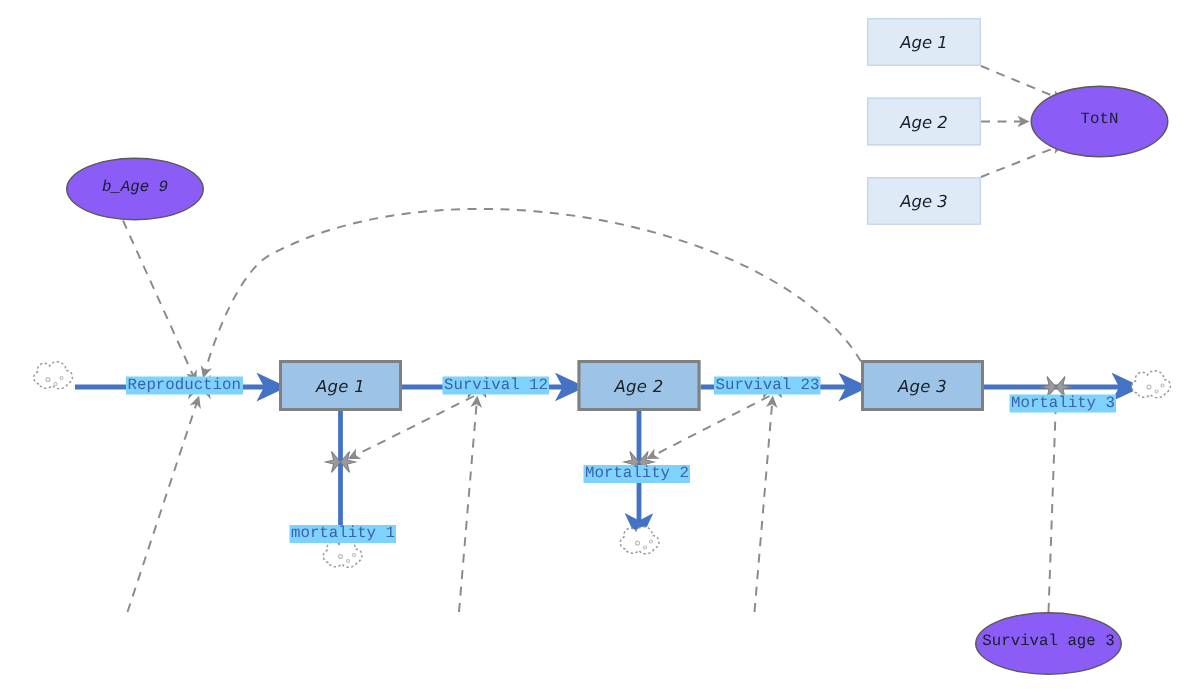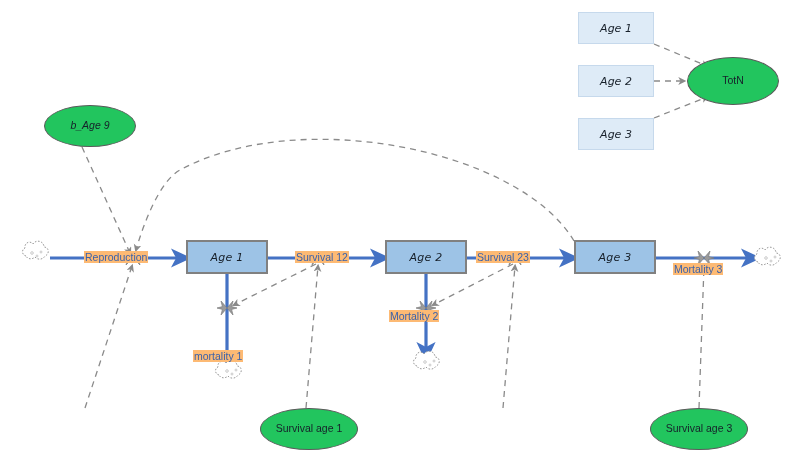--- a/index.html
+++ b/index.html
@@ -55,42 +55,42 @@
     font-family: "DejaVu Sans", sans-serif;
     font-size: 11px;
     font-style: italic;
     color: #17202a;
   }
 
   
   .ellipse {
     position: absolute;
     box-sizing: border-box;
-    background: #22c55e;
+    background: #8b5cf6;
     border: 1.2px solid #5a5a5a;
     border-radius: 50%;
     display: flex;
     align-items: center;
     justify-content: center;
-    font-family: Liberation Sans, sans-serif;
+    font-family: Liberation Mono, monospace;
     font-size: 10.5px;
     color: #17202a;
     text-align: right;
     line-height: 1.05;
   }
   .ellipse.italic { font-style: italic; }
 
   
   .flow-label {
     position: absolute;
-    font-family: Liberation Sans, sans-serif;
+    font-family: Liberation Mono, monospace;
     font-size: 10.5px;
     color: #3b62aa;
     white-space: nowrap;
-    background: #fdba74;
+    background: #7dd3fc;
     padding: 0 1px;
     line-height: 12px;
   }
 </style>
 </head>
 <body>
 
 <div id="canvas">
 
   <svg id="wires" viewBox="0 0 800 462">
@@ -186,23 +186,20 @@
   <div class="pale-box" style="left:578px; top:118px; width:76px; height:32px;">
     <span>Age 3</span>
   </div>
 
   <div class="ellipse" style="left:687px; top:57px; width:92px; height:48px;">
     <span>TotN</span>
   </div>
   <div class="ellipse italic" style="left:44px; top:105px; width:92px; height:42px;">
     <span>b_Age 9</span>
   </div>
-  <div class="ellipse" style="left:260px; top:408px; width:98px; height:42px;">
-    <span>Survival age 1</span>
-  </div>
   <div class="ellipse" style="left:650px; top:408px; width:98px; height:42px;">
     <span>Survival age 3</span>
   </div>
 
   <div class="flow-label" style="left:84px;  top:251px;">Reproduction</div>
   <div class="flow-label" style="left:295px; top:251px;">Survival 12</div>
   <div class="flow-label" style="left:476px; top:251px;">Survival 23</div>
   <div class="flow-label" style="left:673px; top:263px;">Mortality 3</div>
   <div class="flow-label" style="left:193px; top:310px;margin-top:40px;">mortality 1</div>
   <div class="flow-label" style="left:389px; top:310px;">Mortality 2</div>

